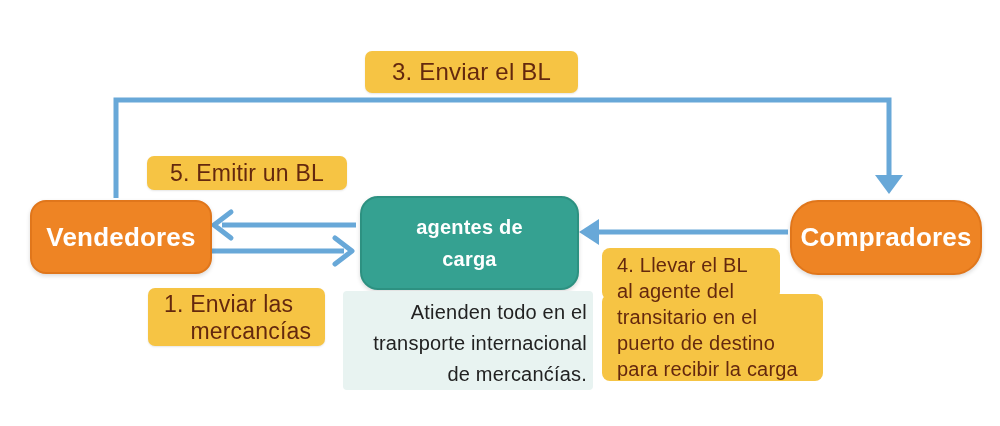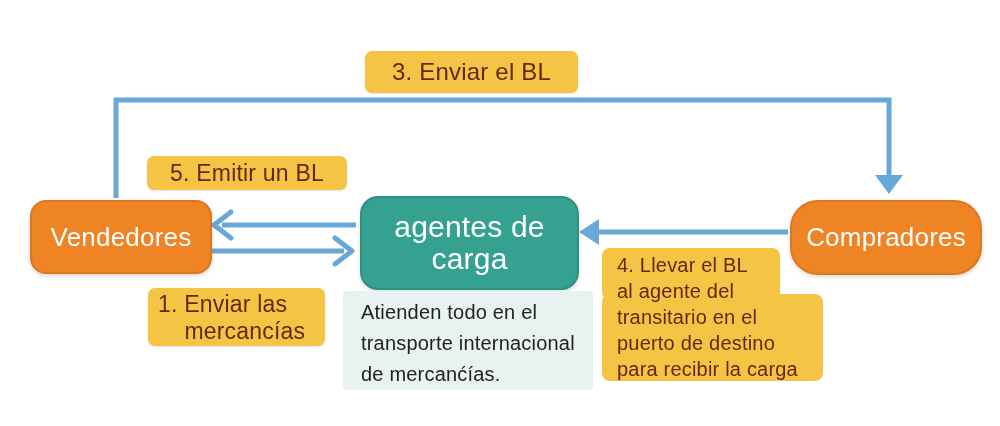--- a/index.html
+++ b/index.html
@@ -10,49 +10,49 @@
     letter-spacing:.2px;
     margin-top:8px;
   }
   svg.arrows{position:absolute;left:0;top:0;width:1000px;height:426px;}
   .shaft{stroke:var(--arrow);stroke-width:5;fill:none;stroke-linejoin:miter;}
   .chev{stroke:var(--arrow);stroke-width:5;fill:none;stroke-linecap:round;stroke-linejoin:round;}
   .head{fill:var(--arrow);stroke:none;}
 
   .node{
     position:absolute;display:flex;align-items:center;justify-content:center;
-    color:var(--node-text);font-weight:normal;text-align:center;
+    color:var(--node-text);font-weight:bold;text-align:center;
     box-shadow:0 2px 4px rgba(0,0,0,.15);
   }
   .node.orange{background:var(--orange);border:2px solid var(--orange-border);}
   .node.teal{background:var(--teal);border:2px solid var(--teal-border);}
   .vendedores{left:30px;top:192px;width:178px;height:70px;border-radius:16px;font-size:26px;}
   .compradores{left:790px;top:192px;width:188px;height:71px;border-radius:28px;font-size:26px;}
   .agentes{left:360px;top:188px;width:215px;height:90px;border-radius:18px;
-           font-size:30px;line-height:32px;white-space:pre-line;}
+           font-size:20px;line-height:32px;white-space:pre-line;}
 
   .ylabel{
     position:absolute;background:var(--yellow);color:var(--label-text);
     border-radius:7px;box-shadow:0 1px 2px rgba(0,0,0,.10);
   }
   .step3{left:365px;top:43px;width:213px;height:42px;font-size:24px;line-height:42px;text-align:center;}
   .step2{left:147px;top:148px;width:200px;height:34px;font-size:23px;line-height:34px;text-align:center;}
   .step1{left:148px;top:280px;width:177px;height:58px;font-size:23px;line-height:27px;
-         padding-top:3px;box-sizing:border-box;padding-left:10px;white-space:pre-wrap;}
+         padding-top:3px;box-sizing:border-box;padding-left:16px;white-space:pre-wrap;}
 
   .step4{position:absolute;left:602px;top:240px;width:221px;height:133px;}
   .step4 .bgA{position:absolute;left:0;top:0;width:178px;height:52px;background:var(--yellow);border-radius:8px;}
   .step4 .bgB{position:absolute;left:0;top:46px;width:221px;height:87px;background:var(--yellow);border-radius:8px;}
   .step4 .txt{position:absolute;left:15px;top:4px;color:var(--label-text);
               font-size:20px;line-height:26px;white-space:pre-line;}
 
   .note{
     position:absolute;left:343px;top:283px;width:250px;height:99px;box-sizing:border-box;
     background:var(--note-bg);border-radius:4px;color:var(--note-text);
-    font-size:20px;line-height:31px;padding:6px 6px 6px 18px;white-space:pre-line;
+    font-size:20px;line-height:31px;padding:6px 6px 6px 18px;white-space:pre-line;text-align:right;
   }
 </style>
 </head>
 <body>
 
 <div class="canvas">
 
   <svg class="arrows" viewBox="0 0 1000 426">
     <g>
       <polyline class="shaft" points="116,190 116,92 889,92 889,170"></polyline>

